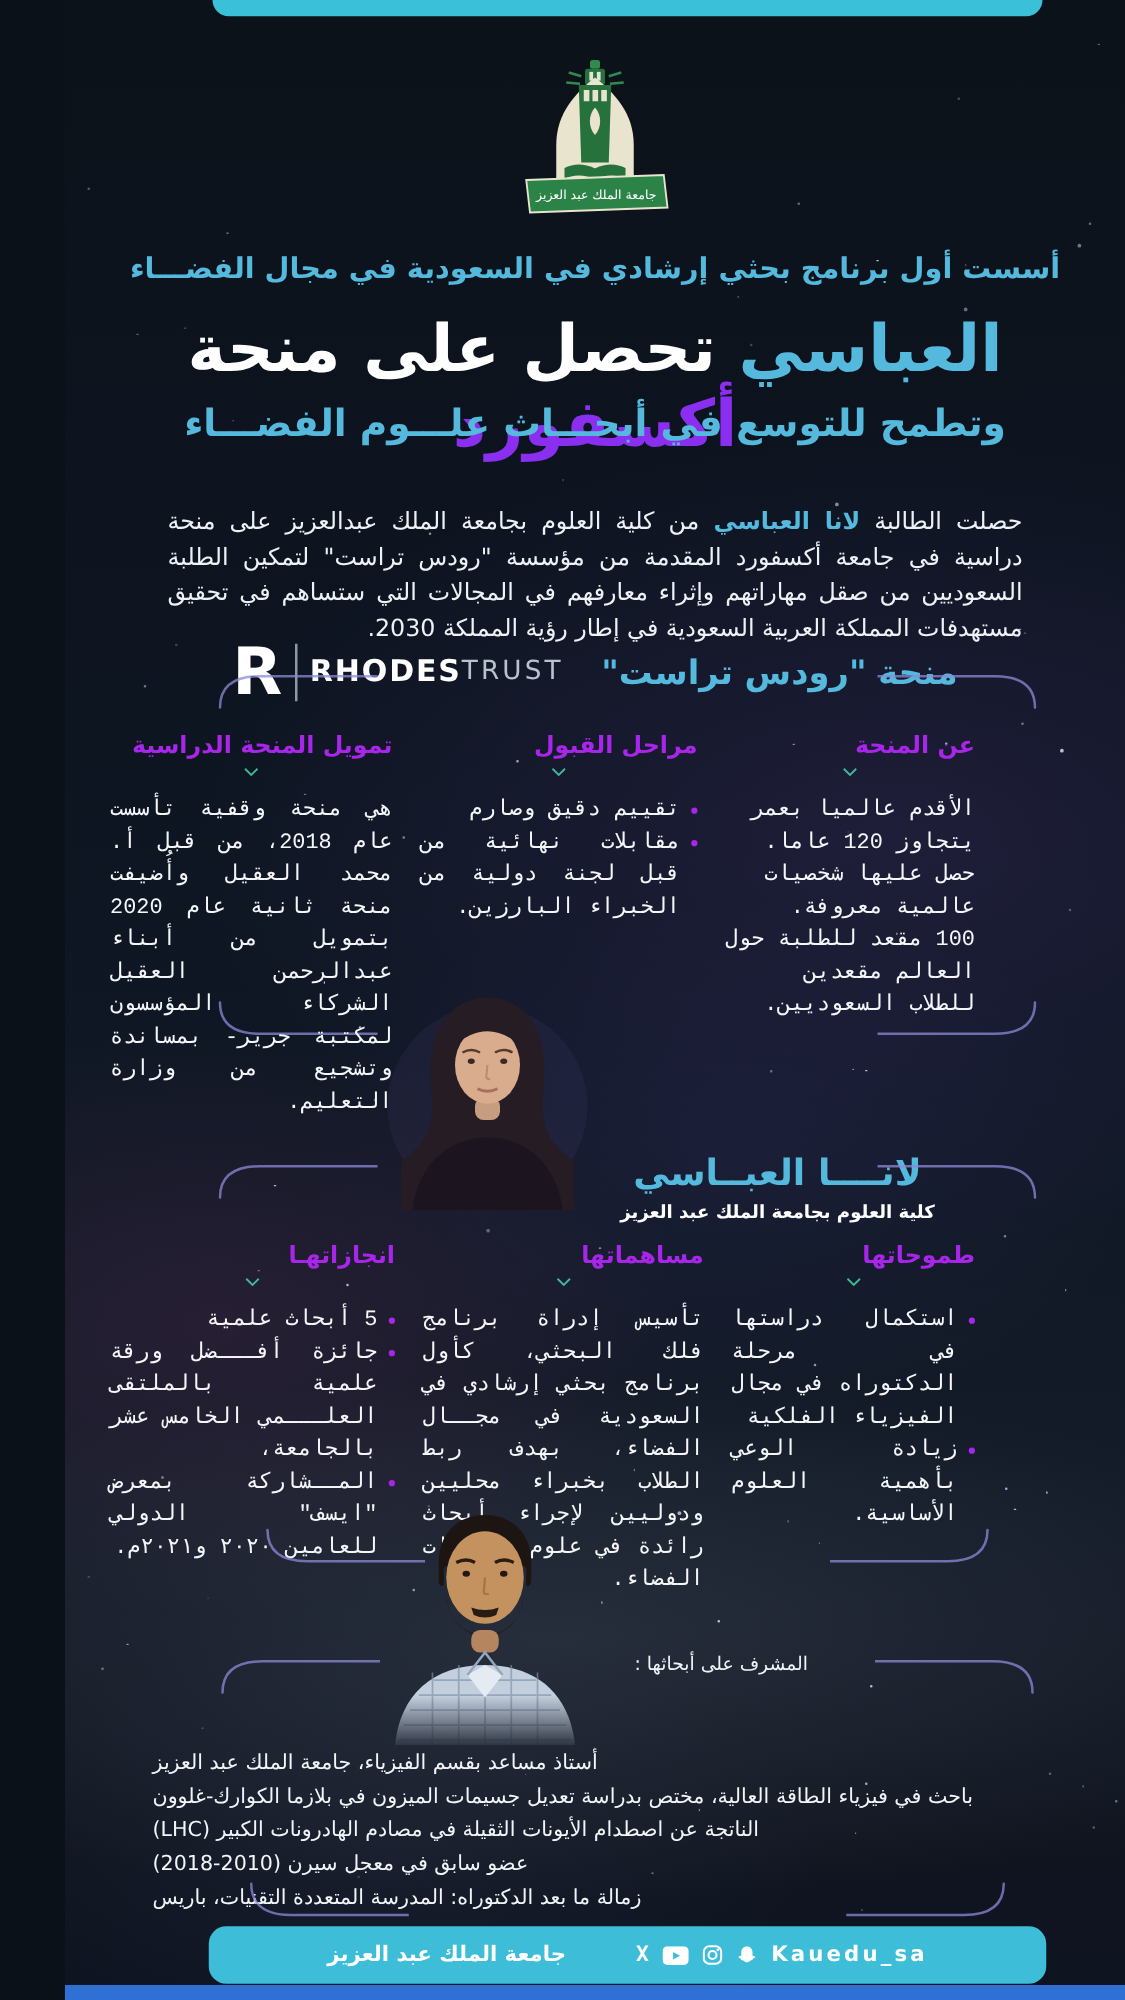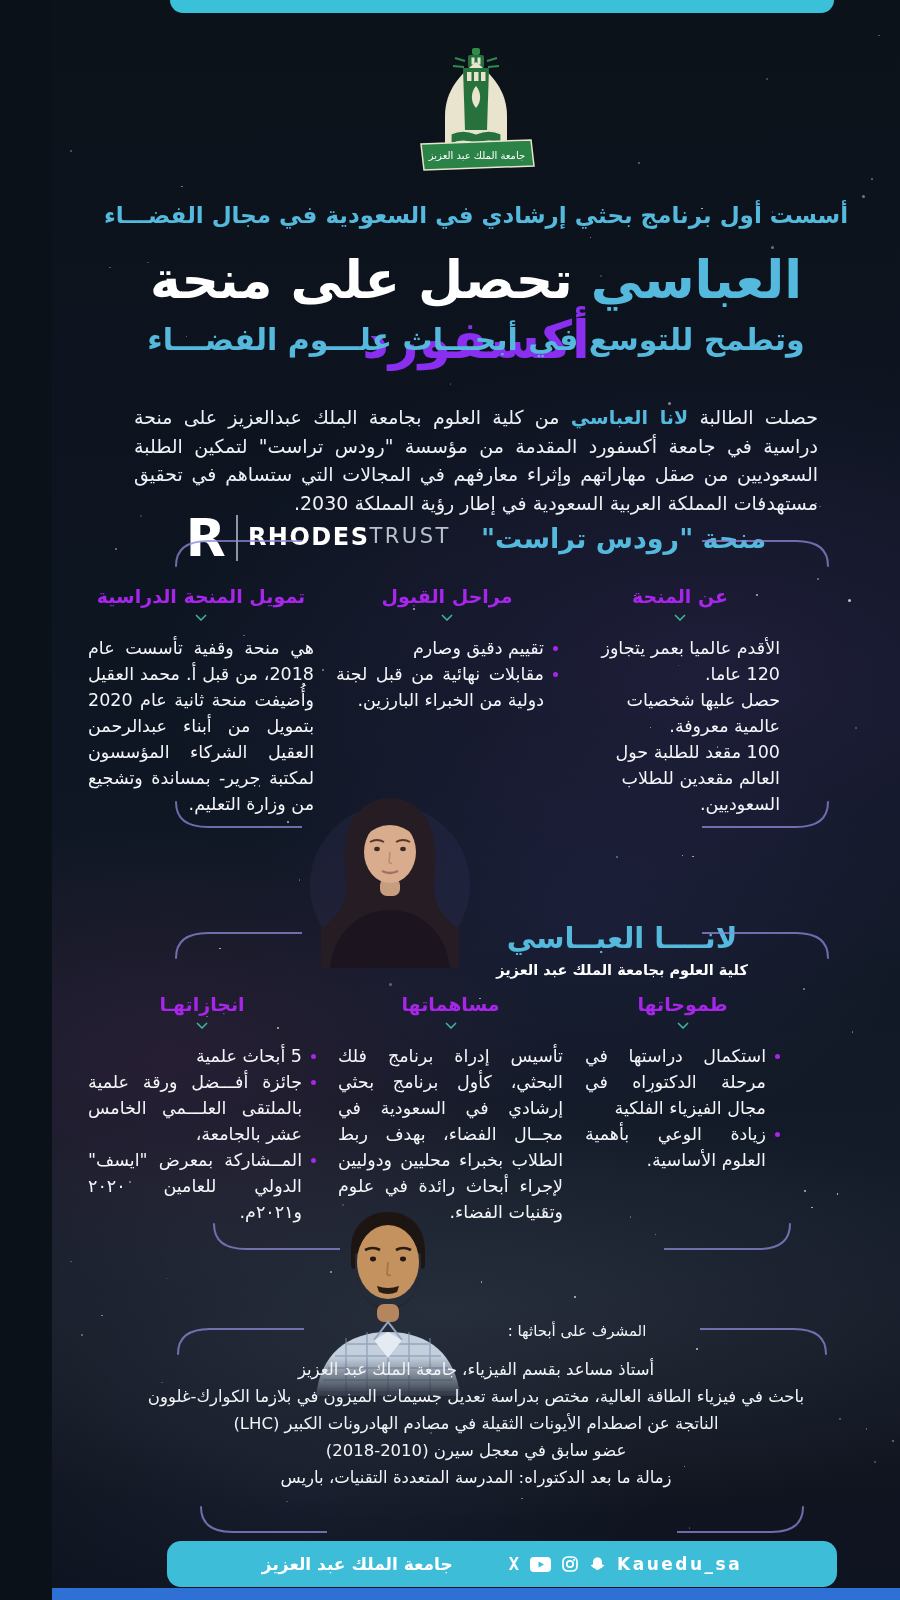--- a/index.html
+++ b/index.html
@@ -37,41 +37,41 @@
   .rl-words{display:flex;line-height:1.08;}
   .rl-w1{font-size:24px;font-weight:bold;color:#ffffff;letter-spacing:1.5px;}
   .rl-w2{font-size:21px;color:#b8c2cc;letter-spacing:2.5px;}
 
   .corner{position:absolute;width:140px;height:30px;pointer-events:none;}
 
   .cols{position:absolute;left:88px;right:120px;display:flex;gap:22px;}
   .cols1{top:585px;}
   .cols2{top:993px;}
   .col{flex:none;}
-  .col-title{text-align:center;font-size:19px;font-weight:bold;color:#a825ea;}
+  .col-title{font-size:19px;font-weight:bold;color:#a825ea;}
   .chev{text-align:center;margin-top:5px;height:10px;line-height:7px;}
   .items{margin-top:13px;font-size:17.5px;line-height:26px;color:#f4f6f9;text-align:right;}
   .just .itxt{text-align:justify;}
-  .item{display:block;}
+  .item{display:block;font-family:Liberation Mono, monospace;}
   .item.b{display:flex;gap:9px;}
   .dot{width:5px;height:5px;border-radius:50%;background:#a825ea;flex:none;margin-top:11px;}
   .itxt{display:block;flex:1;}
 
   .lana-photo{position:absolute;left:256px;top:790px;}
   .lana-head{position:absolute;top:921px;left:415px;width:310px;text-align:center;}
   .lana-name{font-size:29px;font-weight:bold;color:#54b9dc;}
   .lana-sub{margin-top:7px;font-size:14.5px;font-weight:bold;color:#ffffff;}
 
   .sup-photo{position:absolute;left:233px;top:1204px;
     -webkit-mask-image:linear-gradient(180deg,#000 78%,transparent 100%);
     mask-image:linear-gradient(180deg,#000 78%,transparent 100%);}
   .sup-head{position:absolute;top:1322px;left:380px;width:290px;text-align:center;}
   .sup-label{font-size:15px;color:#f2f5f8;}
   .sup-name{margin-top:5px;font-size:25px;font-weight:bold;color:#54b9dc;}
-  .sup-desc{position:absolute;top:1356px;left:70px;right:70px;text-align:center;
+  .sup-desc{position:absolute;top:1396px;left:70px;right:70px;text-align:left;
     font-size:16.5px;line-height:27px;color:#f2f5f8;}
 
   .footer-bar{position:absolute;left:115px;top:1541px;width:670px;height:46px;
     background:#3dbdd7;border-radius:14px;}
   .footer-in{width:100%;height:100%;display:flex;align-items:center;justify-content:center;gap:56px;direction:ltr;}
   .f-univ{font-size:17px;font-weight:bold;color:#ffffff;}
   .f-social{display:flex;align-items:center;gap:11px;}
   .f-x{font-size:17px;font-weight:bold;color:#ffffff;font-family:"DejaVu Sans Mono",monospace;}
   .f-handle{font-size:17px;color:#ffffff;letter-spacing:2.5px;font-weight:bold;}
   .bottom-strip{position:absolute;left:0;right:0;bottom:0;height:12px;background:#2e70d4;}

